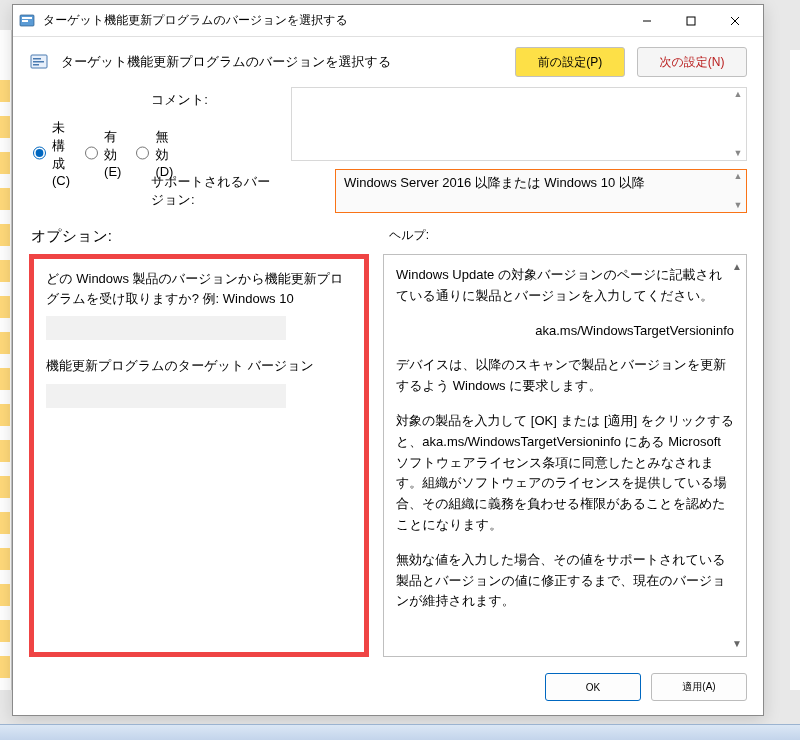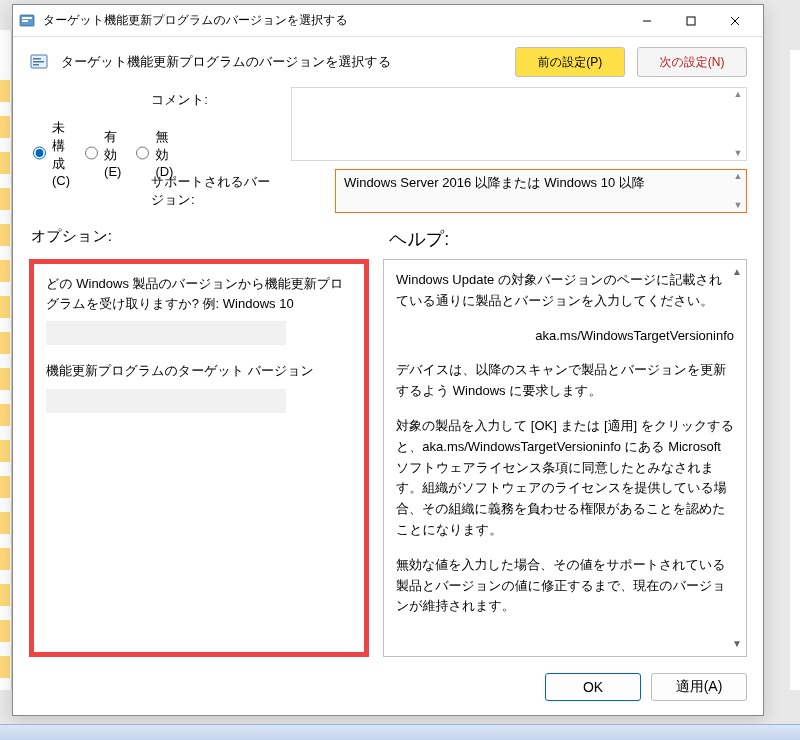--- a/index.html
+++ b/index.html
@@ -158,21 +158,21 @@
       color: #888;
       text-align: center;
       line-height: 1;
     }
     .section-labels {
       display: flex;
       padding: 10px 16px 4px 18px;
       gap: 18px;
     }
     .section-labels .lbl-left { width: 340px; font-size: 15px; }
-    .section-labels .lbl-right { flex: 1; font-size: 18px; }
+    .section-labels .lbl-right { flex: 1; font-size: 12px; }
     .panels {
       display: flex;
       padding: 4px 16px 6px 16px;
       gap: 14px;
       flex: 1;
       min-height: 0;
     }
     .options-panel {
       width: 340px;
       border: 5px solid #ef4444;
@@ -211,21 +211,21 @@
       justify-content: flex-end;
       gap: 10px;
       padding: 10px 16px 14px 16px;
     }
     .footer-btn {
       min-width: 96px;
       height: 28px;
       border: 1px solid #bcbcbc;
       background: #fdfdfd;
       border-radius: 3px;
-      font-size: 14px;
+      font-size: 10px;
       cursor: pointer;
     }
     .footer-btn.primary {
       border: 1.5px solid #0067c0;
     }
     .taskbar {
       position: absolute;
       left: 0; bottom: 0;
       width: 800px;
       height: 16px;

